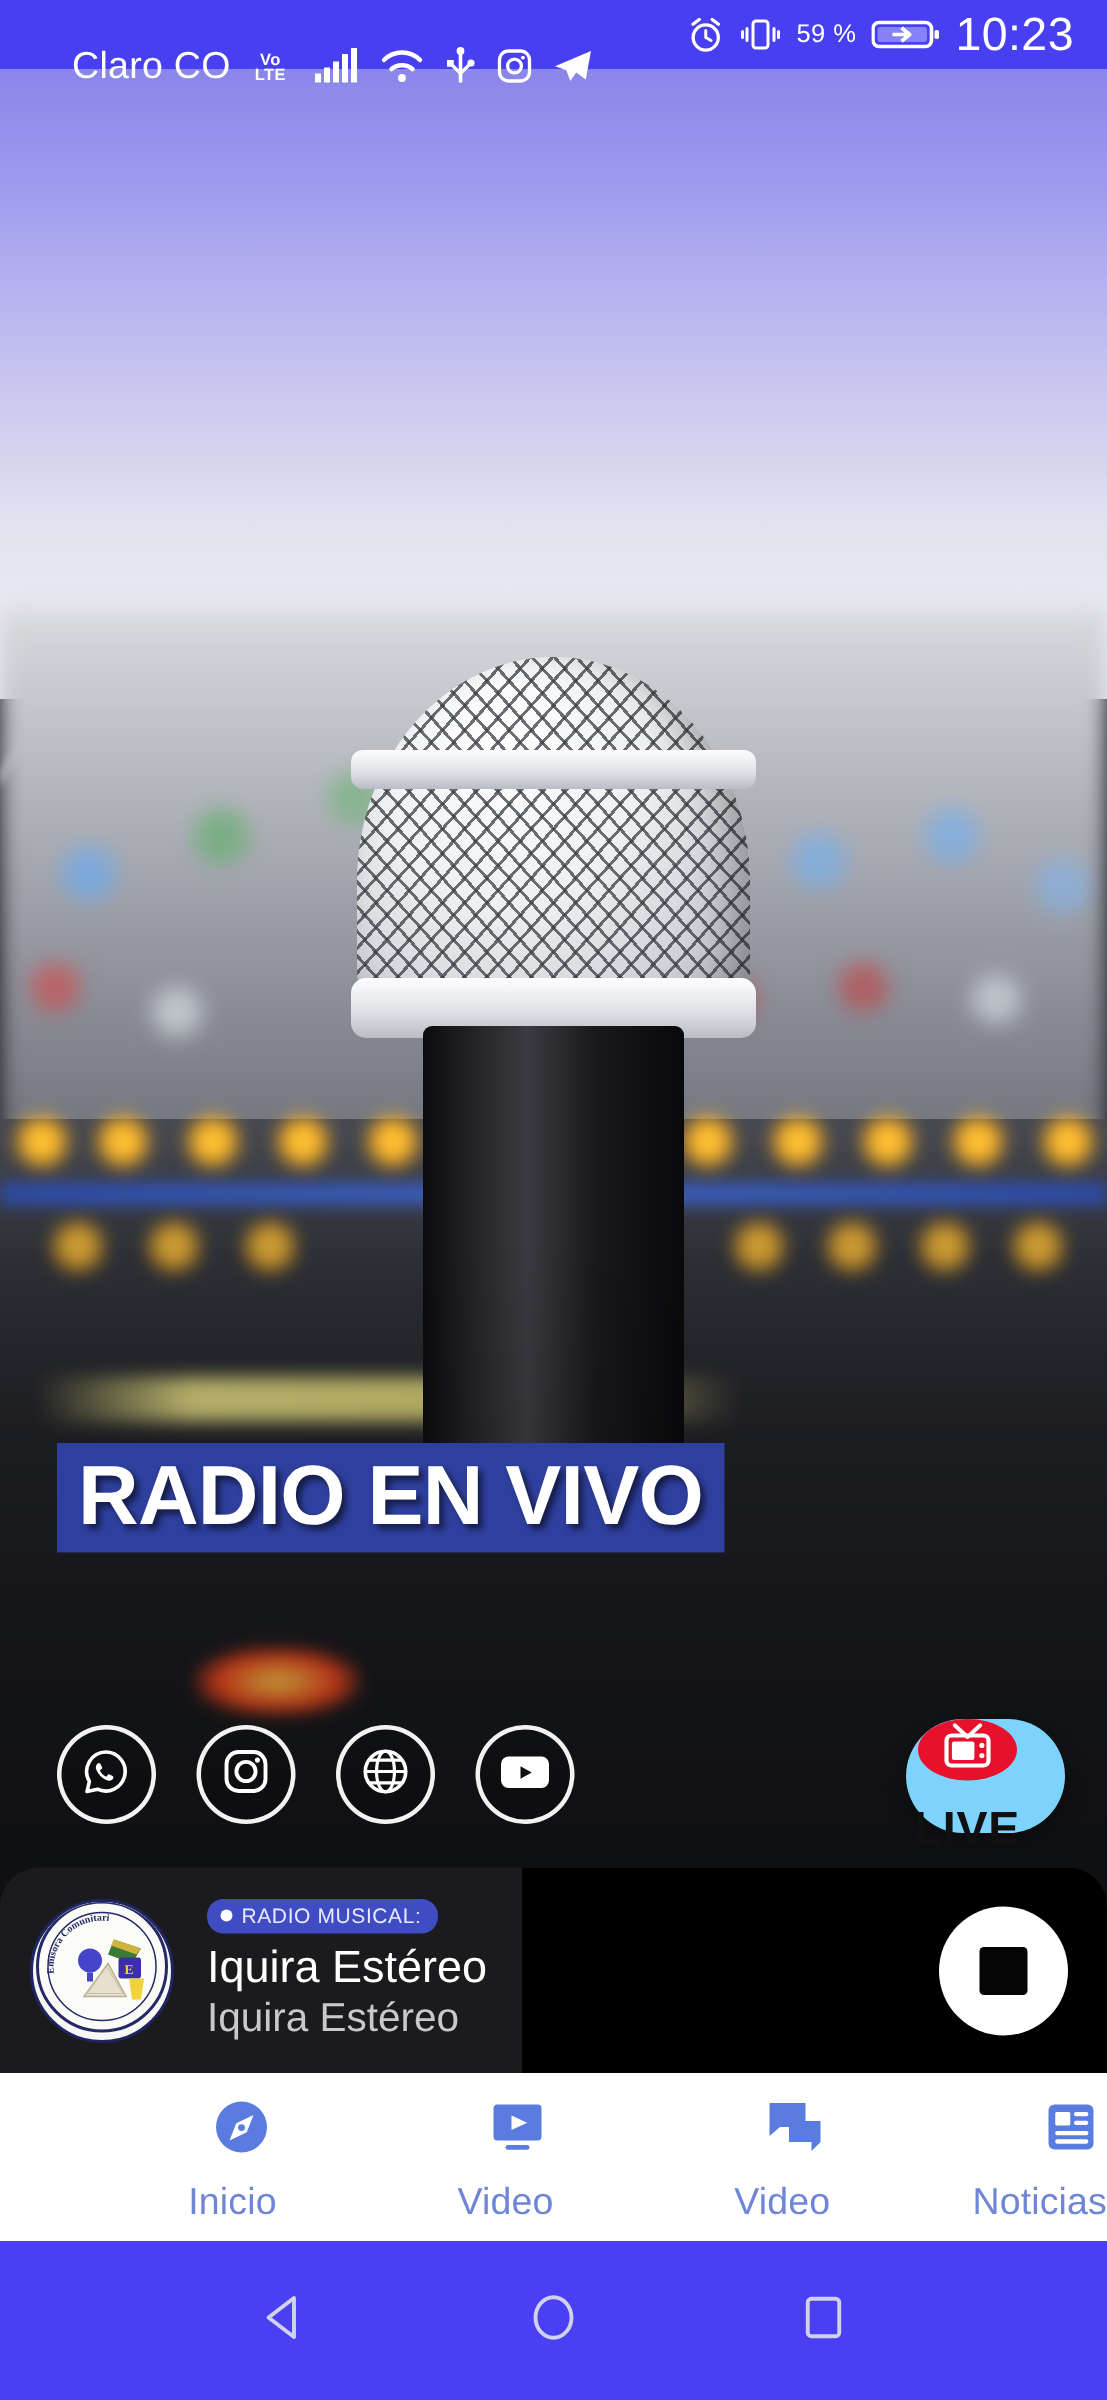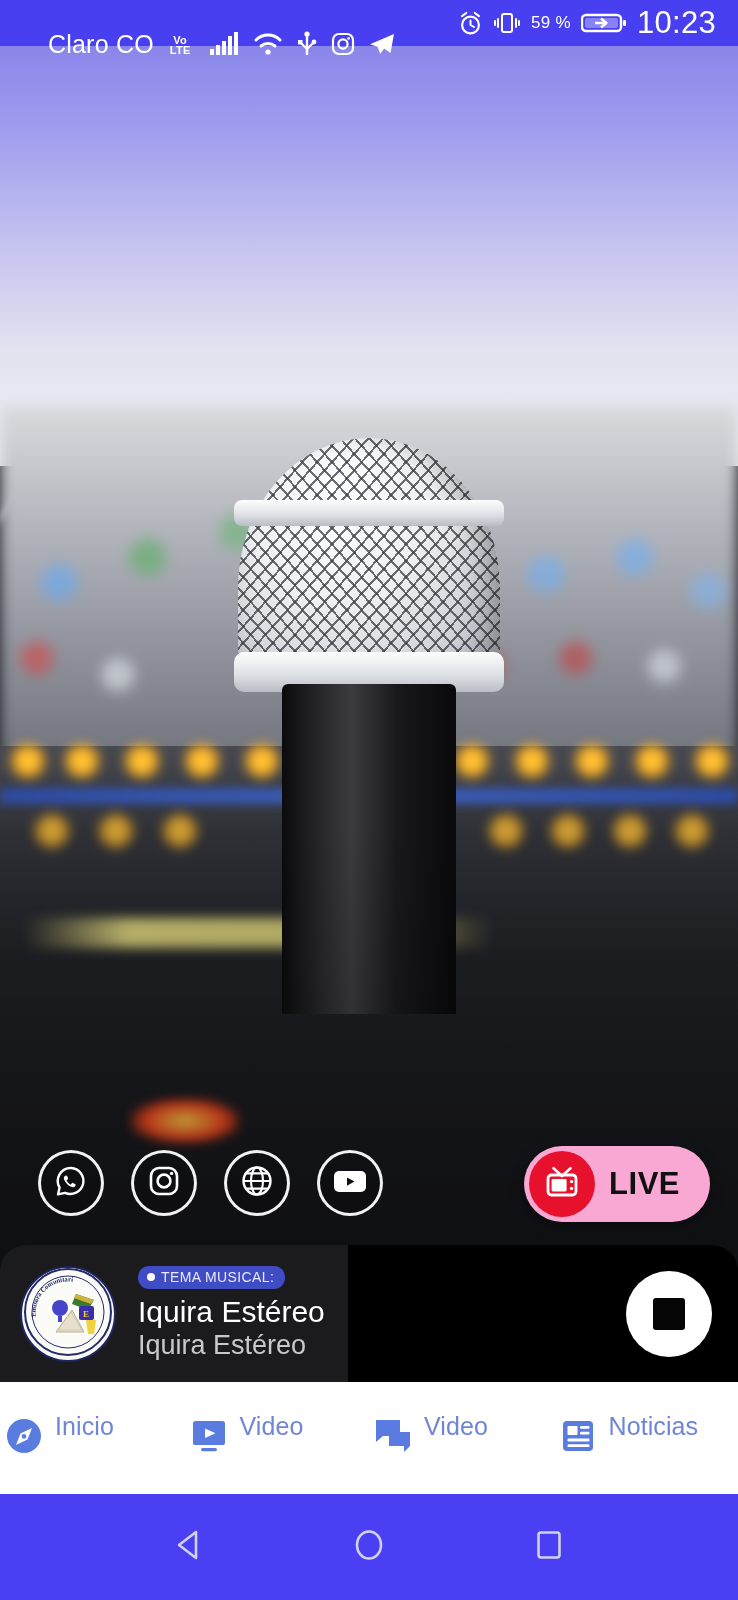--- a/index.html
+++ b/index.html
@@ -179,24 +179,25 @@
     width:66px; height:66px; border-radius:50%;
     border:3px solid rgba(255,255,255,.95);
     display:flex; align-items:center; justify-content:center;
     background:rgba(0,0,0,.12);
   }
 
   
   .live-btn {
     position:absolute; right:28px; top:1100px;
     height:76px; padding-right:30px; padding-left:5px;
-    background:#f9a8d4; border-radius:40px;
+    background:#7dd3fc; border-radius:40px;
     display:flex; align-items:center; gap:14px;
     box-shadow:0 4px 14px rgba(0,0,0,.35);
     z-index:12;
+    flex-direction:column;
   }
   .live-circle {
     width:66px; height:66px; border-radius:50%;
     background:#e8112d;
     display:flex; align-items:center; justify-content:center;
   }
   .live-text { font-size:31px; font-weight:700; color:#111; letter-spacing:.5px; }
 
   
   .player {
@@ -244,21 +245,21 @@
 
   
   .bottomnav {
     position:absolute; left:0; top:1382px;
     width:738px; height:112px;
     background:#ffffff;
     display:flex; align-items:center;
     z-index:30;
   }
   .nav-item {
-    flex:1; display:flex; flex-direction:row; align-items:flex-start; gap:7px;
+    flex:1; display:flex; flex-direction:column; align-items:flex-end; gap:7px;
     cursor:pointer;
   }
   .nav-label { font-size:25px; color:#6f86d6; font-weight:400; letter-spacing:.1px; }
 
   
   .sysnav {
     position:absolute; left:0; top:1494px;
     width:738px; height:106px;
     background:#4A3FF2;
     display:flex; align-items:center; justify-content:center;
@@ -399,20 +400,23 @@
         <div class="mic-head">
           <div class="mic-band b1"></div>
           <div class="mic-band b2"></div>
         </div>
         <div class="mic-body"></div>
       </div>
 
       <div class="hero-dim"></div>
     </div>
 
+    <div class="title-band">
+      <h1>RADIO EN VIVO</h1>
+    </div>
 
     <div class="socials">
       <a class="soc">
         <span>
           <svg width="34" height="34" viewBox="0 0 34 34">
             <path d="M17 4 A13 13 0 0 0 5.6 23.6 L4 30.4 L11 28.8 A13 13 0 1 0 17 4 Z" stroke="#fff" stroke-width="2.4" fill="none" stroke-linejoin="round"></path>
             <path d="M12.2 11.4 c-.6 0-1.2.2-1.6.8 -.6.8-1 1.9-.5 3.3 .8 2.3 3.3 5.6 6.4 7 1.9.8 3 .8 3.8.4 .9-.5 1.3-1.3 1.3-2.1 0-.4-.2-.6-.5-.8l-2.3-1.1c-.3-.1-.6-.1-.8.2l-.9 1.1c-.2.2-.4.3-.7.2 -1.4-.7-3-2.3-3.7-3.7 -.1-.3 0-.5.2-.7l1-.8c.2-.2.3-.5.2-.8l-1-2.3c-.1-.3-.4-.5-.7-.5z" fill="#fff"></path>
           </svg>
         </span>
       </a>
@@ -482,21 +486,21 @@
             <text x="61" y="51" font-size="9" fill="#f2d23a" font-family="'Liberation Serif',serif" font-weight="bold">E</text>
             <path d="M64 54 l10 0 l-2 14 l-6 0 z" fill="#f2d23a"></path>
           </g>
         </svg>
       </span>
     </div>
 
     <div class="p-meta">
       <span class="badge">
         <span class="dot"></span>
-        <span>TEMA MUSICAL:</span>
+        <span>RADIO MUSICAL:</span>
       </span>
       <div class="p-title">Iquira Estéreo</div>
       <div class="p-sub">Iquira Estéreo</div>
     </div>
 
     <button class="p-btn">
       <span class="sq"></span>
     </button>
   </div>
 

